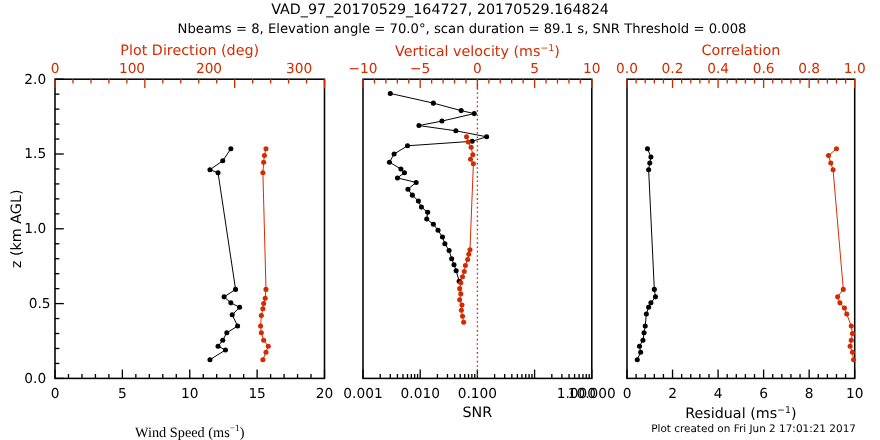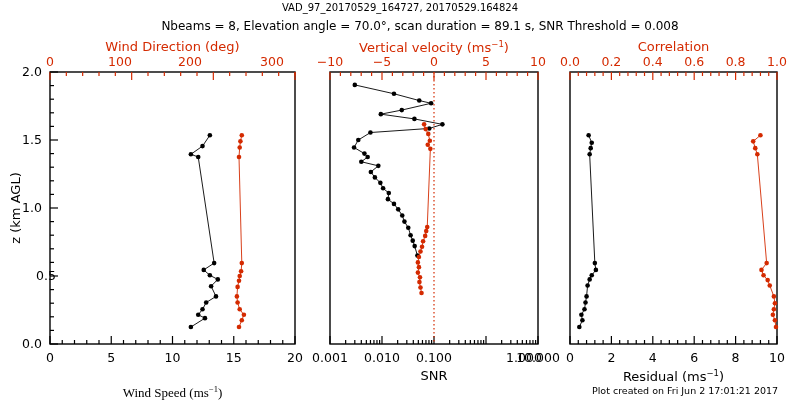--- a/index.html
+++ b/index.html
@@ -2,21 +2,21 @@
 <html><head>
 <meta charset="utf-8">
 <style>
   html,body{margin:0;padding:0;background:#ffffff;}
   body{width:800px;height:400px;overflow:hidden;
        font-family:"DejaVu Sans","Liberation Sans",sans-serif;}
   #root{position:relative;width:800px;height:400px;}
   .txt{position:absolute;white-space:nowrap;color:#000;}
   .red{color:#d42a00;}
   .ctr{transform:translateX(-50%);}
-  .t-title{font-size:10px;top:2px;left:400px;}
+  .t-title{font-size:13px;top:2px;left:400px;}
   .t-sub{font-size:12px;top:19px;left:420px;}
   .axhead{font-size:13px;}
   .ticklab{font-size:12.5px;}
   .axlab{font-size:13px;}
   .ylab{font-size:13px;transform-origin:0 0;transform:rotate(-90deg);}
   .foot{font-size:9.5px;}
   svg{position:absolute;top:0;left:0;overflow:visible;}
   sup{font-size:8.5px;vertical-align:super;}
 </style>
 </head>
@@ -325,21 +325,21 @@
 <div class="txt ticklab ctr" style="left: 50px; top: 350px;">0</div>
     <div class="txt ticklab ctr" style="left: 111.25px; top: 350px;">5</div>
     <div class="txt ticklab ctr" style="left: 172.5px; top: 350px;">10</div>
     <div class="txt ticklab ctr" style="left: 233.75px; top: 350px;">15</div>
     <div class="txt ticklab ctr" style="left: 295px; top: 350px;">20</div>
     <div class="txt axlab ctr" style="left: 172.5px; top: 384px; font-family: Liberation Serif, serif;">Wind Speed (ms<sup>−1</sup>)</div>
     <div class="txt ticklab red ctr" style="left: 50px; top: 54px;">0</div>
     <div class="txt ticklab red ctr" style="left: 120px; top: 54px;">100</div>
     <div class="txt ticklab red ctr" style="left: 190px; top: 54px;">200</div>
     <div class="txt ticklab red ctr" style="left: 272px; top: 54px;">300</div>
-    <div class="txt axhead red ctr" style="left: 172.5px; top: 39px;">Wind Direction (deg)</div>
+    <div class="txt axhead red ctr" style="left: 172.5px; top: 39px;">Plot Direction (deg)</div>
     <div class="txt ticklab ctr" style="left: 330px; top: 350px;">0.001</div>
     <div class="txt ticklab ctr" style="left: 382px; top: 350px;">0.010</div>
     <div class="txt ticklab ctr" style="left: 434px; top: 350px;">0.100</div>
     <div class="txt ticklab ctr" style="left: 486px; top: 350px; margin-left: 38px;">1.000</div>
     <div class="txt ticklab ctr" style="left: 538px; top: 350px;">10.000</div>
     <div class="txt axlab ctr" style="left: 434px; top: 368px;">SNR</div>
     <div class="txt ticklab red ctr" style="left: 330px; top: 54px;">−10</div>
     <div class="txt ticklab red ctr" style="left: 382px; top: 54px;">−5</div>
     <div class="txt ticklab red ctr" style="left: 434px; top: 54px;">0</div>
     <div class="txt ticklab red ctr" style="left: 486px; top: 54px;">5</div>
@@ -353,18 +353,18 @@
     <div class="txt ticklab ctr" style="left: 777px; top: 350px;">10</div>
     <div class="txt axlab ctr" style="left: 673.5px; top: 368px;">Residual (ms<sup>−1</sup>)</div>
     <div class="txt ticklab red ctr" style="left: 570px; top: 54px;">0.0</div>
     <div class="txt ticklab red ctr" style="left: 611.4px; top: 54px;">0.2</div>
     <div class="txt ticklab red ctr" style="left: 652.8px; top: 54px;">0.4</div>
     <div class="txt ticklab red ctr" style="left: 694.2px; top: 54px;">0.6</div>
     <div class="txt ticklab red ctr" style="left: 735.6px; top: 54px;">0.8</div>
     <div class="txt ticklab red ctr" style="left: 777px; top: 54px;">1.0</div>
     <div class="txt axhead red ctr" style="left: 673.5px; top: 39px;">Correlation</div>
     <div class="txt ticklab" style="left: 8px; top: 336px; width: 34px; text-align: right;">0.0</div>
-    <div class="txt ticklab" style="left: 22px; top: 268px; width: 34px; text-align: right;">0.5</div>
+    <div class="txt ticklab" style="left: 12px; top: 268px; width: 34px; text-align: right;">0.5</div>
     <div class="txt ticklab" style="left: 8px; top: 200px; width: 34px; text-align: right;">1.0</div>
     <div class="txt ticklab" style="left: 8px; top: 132px; width: 34px; text-align: right;">1.5</div>
     <div class="txt ticklab" style="left: 8px; top: 64px; width: 34px; text-align: right;">2.0</div>
     <div class="txt ylab" style="left: 8px; top: 208px; transform: rotate(-90deg) translateX(-50%);">z (km AGL)</div>
   </div>
 
 </body></html>

